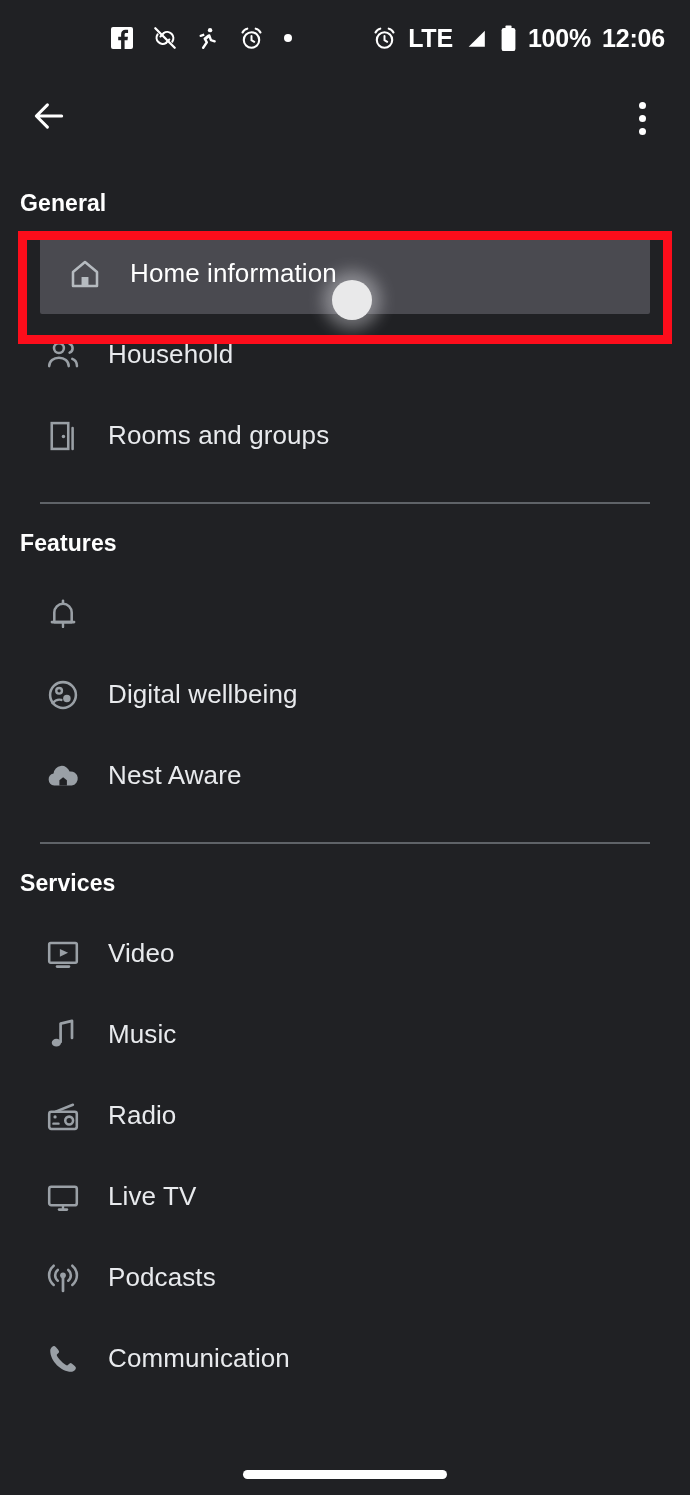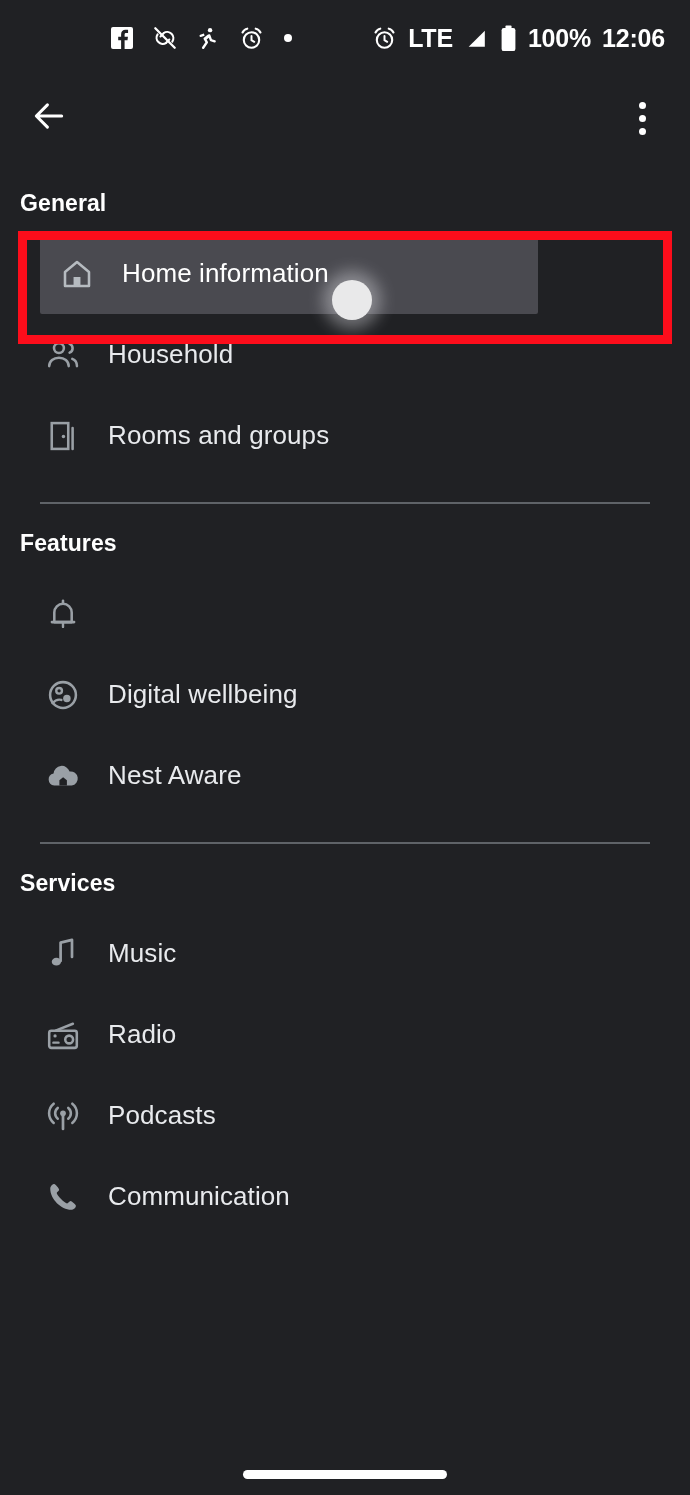--- a/index.html
+++ b/index.html
@@ -75,22 +75,22 @@
 
   .divider {
     height:2px; background:#5f6368;
     margin:0 40px;
   }
 
   
   #row-home-information {
     background:#4a4a50;
     margin:0 40px 0 40px;
-    padding-left:0;
-    width:498px;
+    padding-left:8px;
+    width:610px;
     border-radius:2px;
   }
   #row-home-information .row-icon { margin-left:0; }
   #row-home-information .row-label { color:#ffffff; }
 
   
   #touch-indicator {
     position:absolute;
     left:332px; top:280px;
     width:40px; height:40px; border-radius:50%;
@@ -287,20 +287,30 @@
       <div class="row-label">Nest Aware</div>
     </div>
 
     <div style="height:26px;"></div>
     <div class="divider"></div>
     <div style="height:26px;"></div>
 
     <div class="section-header">Services</div>
     <div style="height:16px;"></div>
 
+    <div class="row">
+      <div class="row-icon">
+        <svg width="36" height="36" viewBox="0 0 24 24">
+          <rect x="2.8" y="4.6" width="18.4" height="13.2" rx="1" fill="none" stroke="#9aa0a6" stroke-width="1.7"></rect>
+          <path d="M9.9 8.6 L15.4 11.2 L9.9 13.8 Z" fill="#9aa0a6"></path>
+          <path d="M8 20.4 H16" fill="none" stroke="#9aa0a6" stroke-width="1.7" stroke-linecap="round"></path>
+        </svg>
+      </div>
+      <div class="row-label">Video</div>
+    </div>
 
     <div class="row">
       <div class="row-icon">
         <svg width="36" height="36" viewBox="0 0 24 24">
           <path d="M10.4 16.6 V4.4 L18 2.6 V14" fill="none" stroke="#9aa0a6" stroke-width="1.8" stroke-linecap="round" stroke-linejoin="round"></path>
           <ellipse cx="7.6" cy="17.1" rx="3.1" ry="2.6" fill="#9aa0a6"></ellipse>
         </svg>
       </div>
       <div class="row-label">Music</div>
     </div>
@@ -311,20 +321,30 @@
           <rect x="2.8" y="9.2" width="18.4" height="11.4" rx="1.4" fill="none" stroke="#9aa0a6" stroke-width="1.7"></rect>
           <circle cx="16.1" cy="15" r="2.6" fill="none" stroke="#9aa0a6" stroke-width="1.7"></circle>
           <circle cx="6.7" cy="12.6" r="1.1" fill="#9aa0a6"></circle>
           <path d="M5.6 17.1 H9" fill="none" stroke="#9aa0a6" stroke-width="1.6" stroke-linecap="round"></path>
           <path d="M7.1 9.1 L18.6 4.5" fill="none" stroke="#9aa0a6" stroke-width="1.7" stroke-linecap="round"></path>
         </svg>
       </div>
       <div class="row-label">Radio</div>
     </div>
 
+    <div class="row">
+      <div class="row-icon">
+        <svg width="36" height="36" viewBox="0 0 24 24">
+          <rect x="2.8" y="5.1" width="18.4" height="12.4" rx="1.4" fill="none" stroke="#9aa0a6" stroke-width="1.7"></rect>
+          <path d="M9.4 20.4 H14.6" fill="none" stroke="#9aa0a6" stroke-width="1.8" stroke-linecap="round"></path>
+          <path d="M12 17.8 V20.1" fill="none" stroke="#9aa0a6" stroke-width="1.6"></path>
+        </svg>
+      </div>
+      <div class="row-label">Live TV</div>
+    </div>
 
     <div class="row">
       <div class="row-icon">
         <svg width="36" height="36" viewBox="0 0 24 24">
           <circle cx="12" cy="10.2" r="1.9" fill="#9aa0a6"></circle>
           <path d="M8.5 13.8 a4.6 4.6 0 0 1 0 -7.2" fill="none" stroke="#9aa0a6" stroke-width="1.7" stroke-linecap="round"></path>
           <path d="M15.5 6.6 a4.6 4.6 0 0 1 0 7.2" fill="none" stroke="#9aa0a6" stroke-width="1.7" stroke-linecap="round"></path>
           <path d="M5.8 16.6 a8.2 8.2 0 0 1 0 -12.8" fill="none" stroke="#9aa0a6" stroke-width="1.7" stroke-linecap="round"></path>
           <path d="M18.2 3.8 a8.2 8.2 0 0 1 0 12.8" fill="none" stroke="#9aa0a6" stroke-width="1.7" stroke-linecap="round"></path>
           <path d="M12 12.2 V20.6" fill="none" stroke="#9aa0a6" stroke-width="1.8" stroke-linecap="round"></path>

